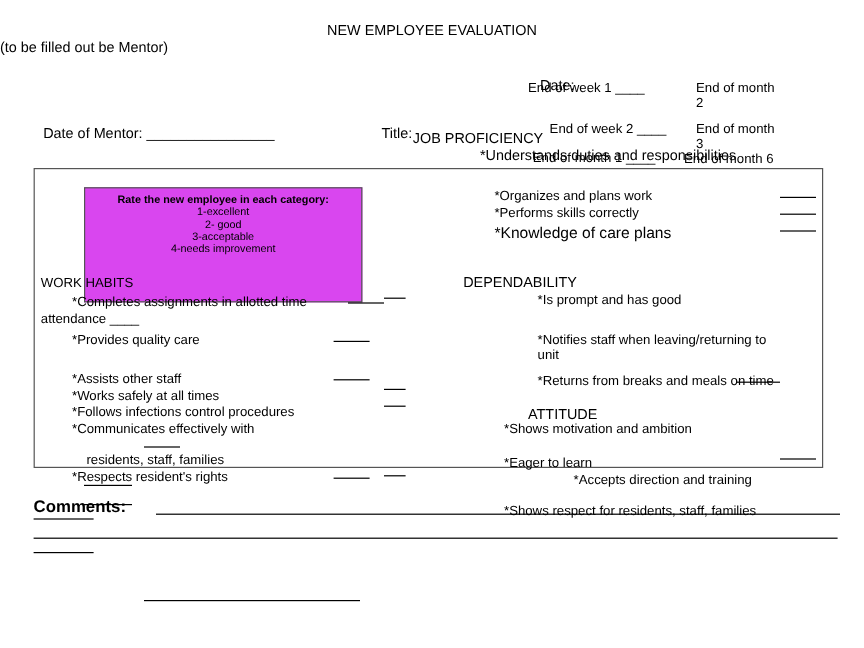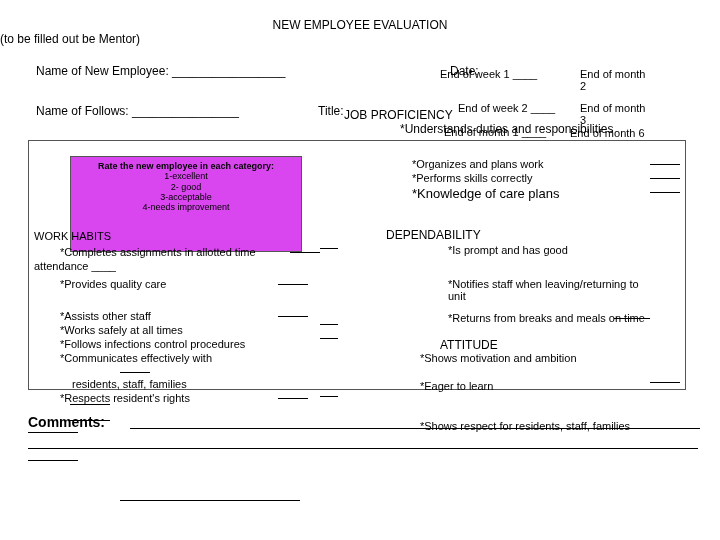--- a/index.html
+++ b/index.html
@@ -68,23 +68,22 @@
   .l8{left:320px;top:396px;width:18px}
   .l9{left:120px;top:372px;width:30px}
 </style>
 </head>
 <body>
 
 <div class="container">
   <div class="abs title1">NEW EMPLOYEE EVALUATION</div>
   <div class="abs title2">(to be filled out be Mentor)</div>
 
-  <div class="abs ne">Name of New Employee: _________________</div>
   <div class="abs date">Date:</div>
-  <div class="abs nm">Name of Follows: ________________</div>
+  <div class="abs nm">Date of Mentor: ________________</div>
   <div class="abs tl">Title:</div>
 
   <div class="abs ew1">End of week 1 ____</div>
   <div class="abs em2">End of month 2</div>
   <div class="abs ew2">End of week 2 ____</div>
   <div class="abs em3">End of month 3</div>
   <div class="abs em1">End of month 1 ____</div>
   <div class="abs em6">End of month 6</div>
 
   <div class="abs jp">JOB PROFICIENCY</div>
@@ -103,20 +102,21 @@
   <div class="abs org">*Organizes and plans work</div>
   <div class="abs psk">*Performs skills correctly</div>
   <div class="abs koc">*Knowledge of care plans</div>
   <div class="abs dep">DEPENDABILITY</div>
   <div class="abs prm">*Is prompt and has good</div>
   <div class="abs ns">*Notifies staff when leaving/returning to unit</div>
   <div class="abs ret">*Returns from breaks and meals on time</div>
   <div class="abs att2">ATTITUDE</div>
   <div class="abs mot">*Shows motivation and ambition</div>
   <div class="abs eag">*Eager to learn</div>
+  <div class="abs acc">*Accepts direction and training</div>
   <div class="abs resp">*Shows respect for residents, staff, families</div>
 
   <div class="abs wh">WORK HABITS</div>
   <div class="abs ca">*Completes assignments in allotted time</div>
   <div class="abs att">attendance  ____</div>
   <div class="abs pq">*Provides quality care</div>
   <div class="abs ao">*Assists other staff</div>
   <div class="abs ws">*Works safely at all times</div>
   <div class="abs fi">*Follows infections control procedures</div>
   <div class="abs ce">*Communicates effectively with</div>

